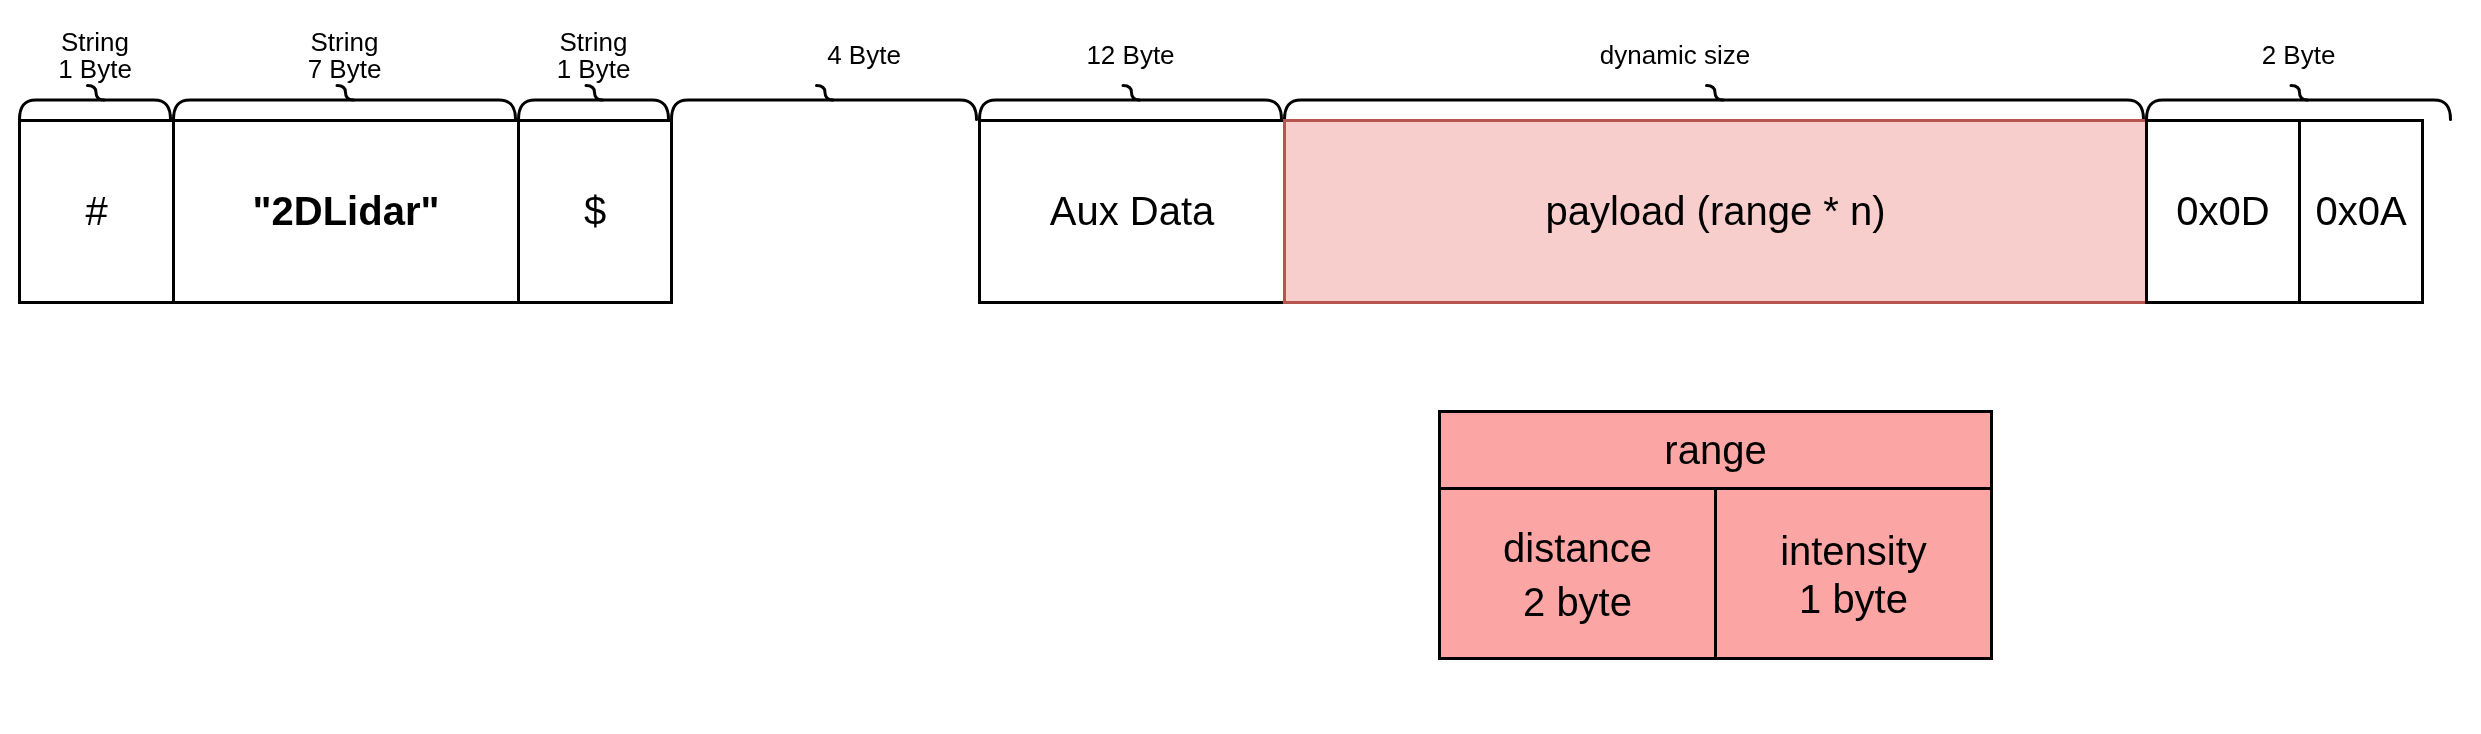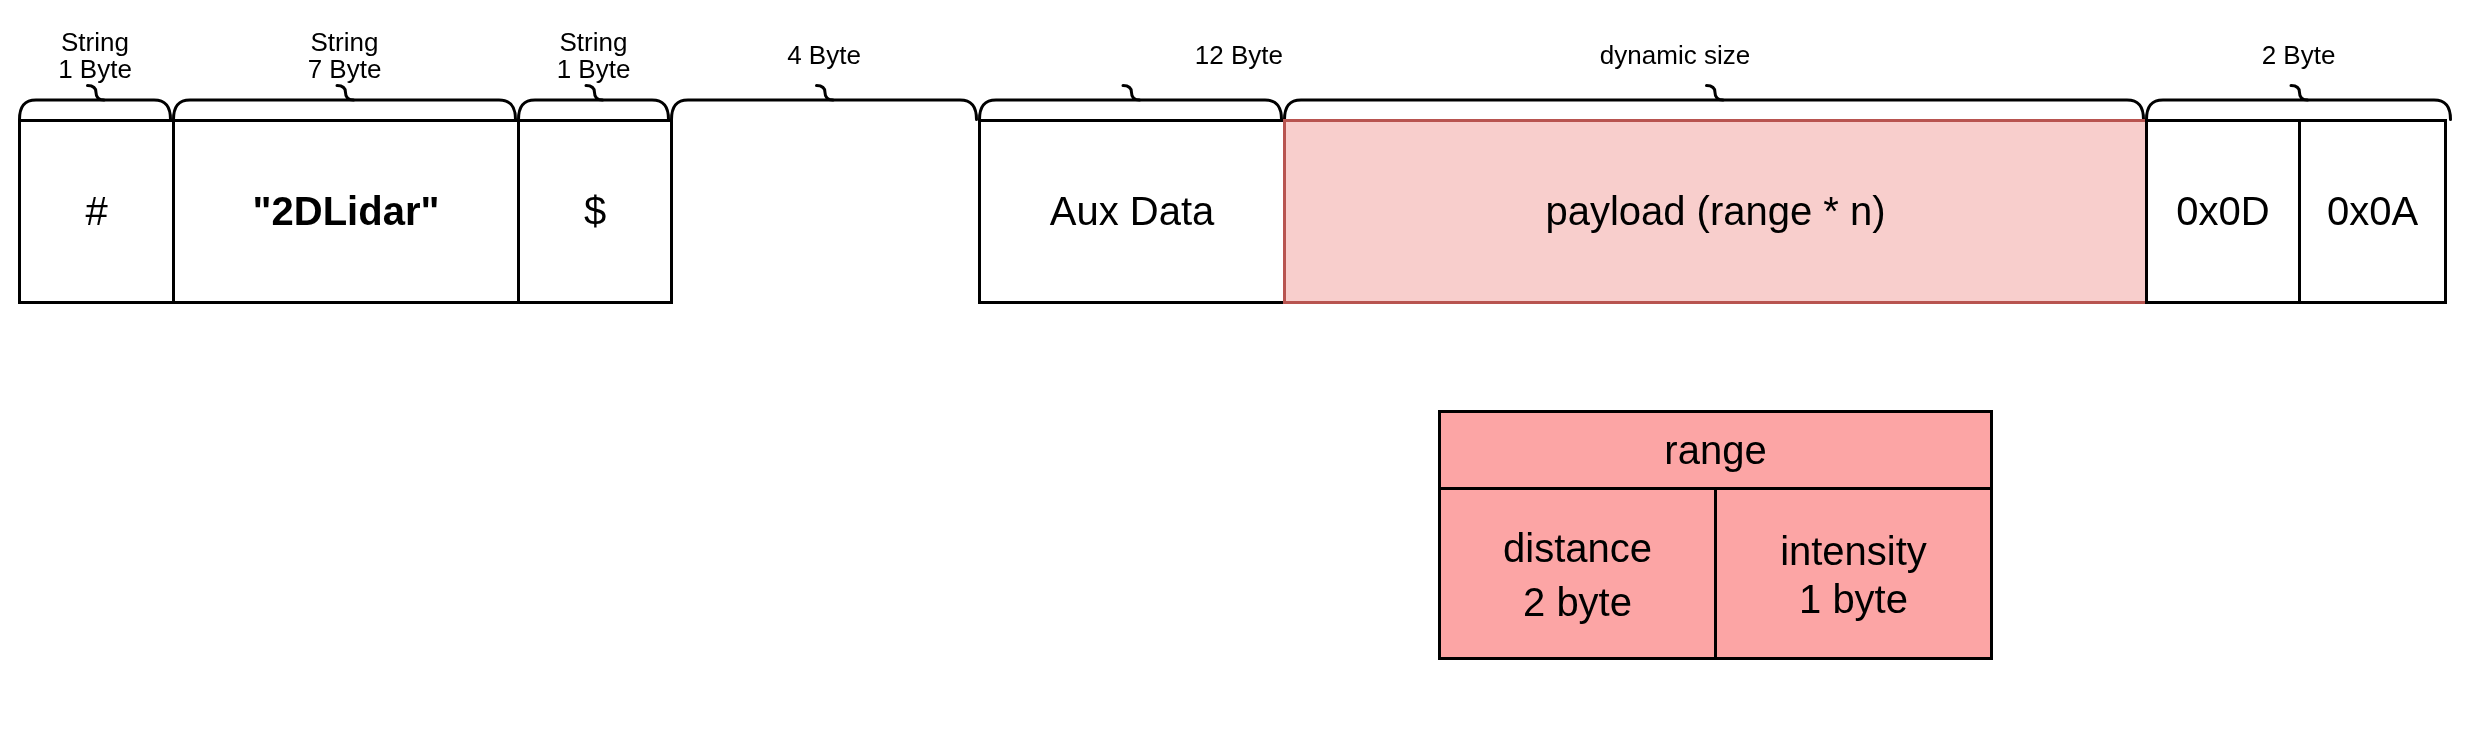--- a/index.html
+++ b/index.html
@@ -77,28 +77,28 @@
       <path d="M181.5,16 C174.5,16 173.5,12 173.5,8.5 C173.5,4.5 171,1.5 165,1.5" fill="none" stroke="#000000" stroke-width="3" stroke-linecap="round"></path>
     </svg>
     <div class="size-label" style="left: 517px; width: 153px;">
       <div class="">String</div>
       <div class="">1 Byte</div>
     </div>
     <svg class="brace" width="153" height="37" viewBox="0 0 153 37" style="left: 517px;">
       <path d="M1.5,35.5 C1.5,23 6,16 18,16 L135,16 C147,16 151.5,23 151.5,35.5" fill="none" stroke="#000000" stroke-width="3" stroke-linecap="round"></path>
       <path d="M85.5,16 C78.5,16 77.5,12 77.5,8.5 C77.5,4.5 75,1.5 69,1.5" fill="none" stroke="#000000" stroke-width="3" stroke-linecap="round"></path>
     </svg>
-    <div class="size-label" style="left: 670px; width: 308px;">
+    <div class="size-label" style="left: 710px; width: 308px;">
       <div class="">4 Byte</div>
     </div>
     <svg class="brace" width="308" height="37" viewBox="0 0 308 37" style="left: 670px;">
       <path d="M1.5,35.5 C1.5,23 6,16 18,16 L290,16 C302,16 306.5,23 306.5,35.5" fill="none" stroke="#000000" stroke-width="3" stroke-linecap="round"></path>
       <path d="M163,16 C156,16 155,12 155,8.5 C155,4.5 152.5,1.5 146.5,1.5" fill="none" stroke="#000000" stroke-width="3" stroke-linecap="round"></path>
     </svg>
-    <div class="size-label" style="left: 978px; width: 305px; align-items: flex-end;">
+    <div class="size-label" style="left: 978px; width: 305px;">
       <div class="">12 Byte</div>
     </div>
     <svg class="brace" width="305" height="37" viewBox="0 0 305 37" style="left: 978px;">
       <path d="M1.5,35.5 C1.5,23 6,16 18,16 L287,16 C299,16 303.5,23 303.5,35.5" fill="none" stroke="#000000" stroke-width="3" stroke-linecap="round"></path>
       <path d="M161.5,16 C154.5,16 153.5,12 153.5,8.5 C153.5,4.5 151,1.5 145,1.5" fill="none" stroke="#000000" stroke-width="3" stroke-linecap="round"></path>
     </svg>
     <div class="size-label" style="left: 1244px; width: 862px;">
       <div class="">dynamic size</div>
     </div>
     <svg class="brace" width="862" height="37" viewBox="0 0 862 37" style="left: 1283px;">
@@ -111,14 +111,14 @@
     <svg class="brace" width="307" height="37" viewBox="0 0 307 37" style="left: 2145px;">
       <path d="M1.5,35.5 C1.5,23 6,16 18,16 L289,16 C301,16 305.5,23 305.5,35.5" fill="none" stroke="#000000" stroke-width="3" stroke-linecap="round"></path>
       <path d="M162.5,16 C155.5,16 154.5,12 154.5,8.5 C154.5,4.5 152,1.5 146,1.5" fill="none" stroke="#000000" stroke-width="3" stroke-linecap="round"></path>
     </svg>
     <div class="cell" style="left: 18px; width: 157px; top: 119px; height: 185px;">#</div>
     <div class="cell bold" style="left: 172px; width: 348px; top: 119px; height: 185px;">"2DLidar"</div>
     <div class="cell" style="left: 517px; width: 156px; top: 119px; height: 185px;">$</div>
     <div class="cell" style="left: 978px; width: 308px; top: 119px; height: 185px;">Aux Data</div>
     <div class="cell highlight" style="left: 1283px; width: 865px; top: 119px; height: 185px;">payload (range * n)</div>
     <div class="cell" style="left: 2145px; width: 156px; top: 119px; height: 185px;">0x0D</div>
-    <div class="cell" style="left: 2298px; width: 149px; top: 119px; height: 185px;">0x0A</div>
+    <div class="cell" style="left: 2298px; width: 126px; top: 119px; height: 185px;">0x0A</div>
   </div>
 
 </body></html>

